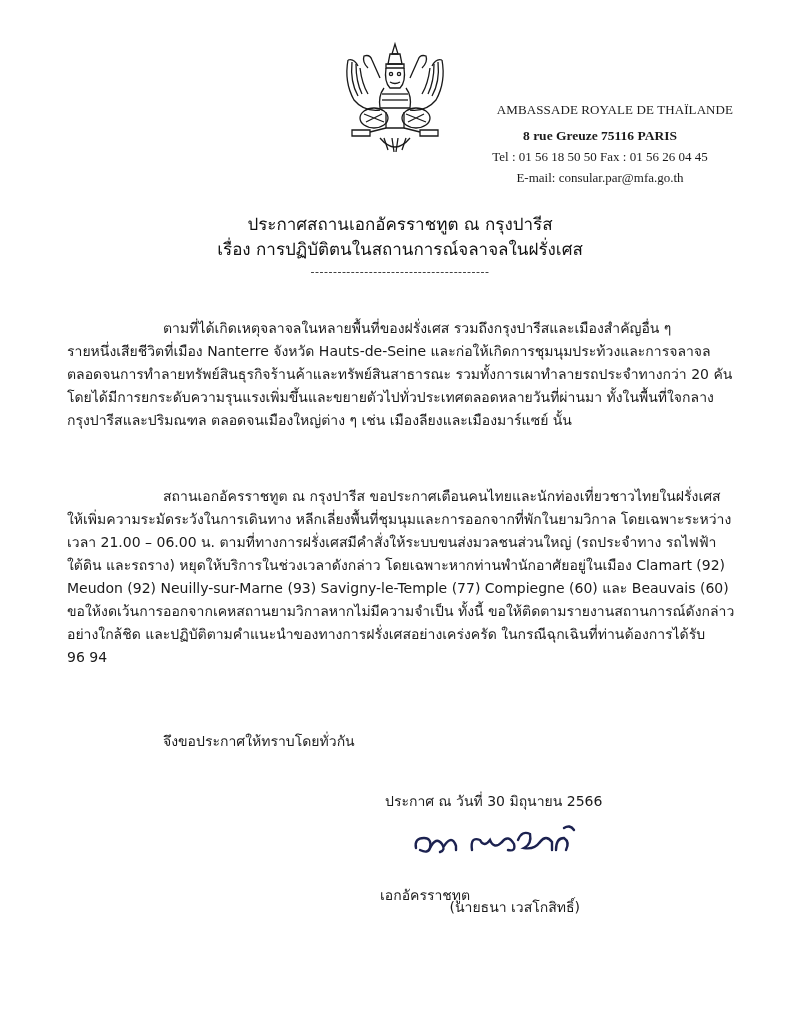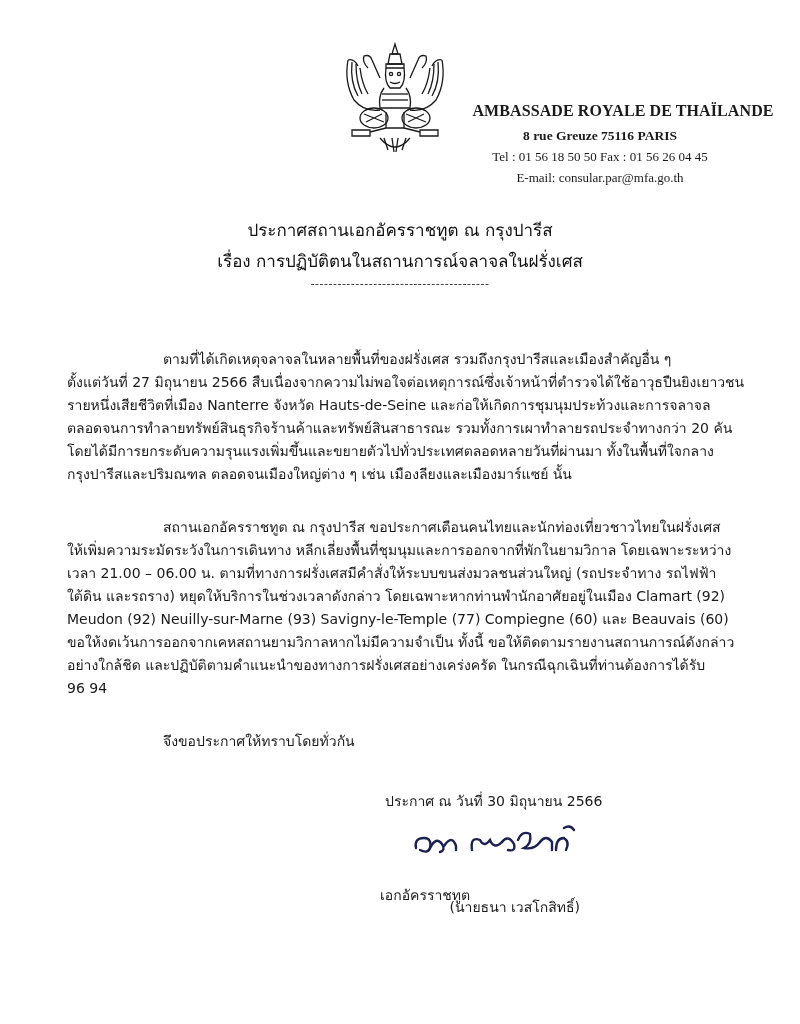--- a/index.html
+++ b/index.html
@@ -6,32 +6,32 @@
   body {
     width: 800px; height: 1024px; background: #ffffff; position: relative; overflow: hidden;
     color: #1a1a1a;
     font-family: "DejaVu Sans", "Liberation Sans", sans-serif;
   }
   .emblem { position: absolute; left: 340px; top: 32px; width: 110px; height: 128px; }
   .letterhead {
     position: absolute; left: 455px; top: 100px; width: 320px; text-align: center;
     font-family: "Liberation Serif", "DejaVu Serif", serif;
   }
-  .lh-name { position: absolute; left: 8px; top: 2px; width: 320px; font-weight: bold; font-size: 16px; letter-spacing: 0.1px; white-space: nowrap; }
+  .lh-name { position: absolute; left: 0; top: 2px; width: 320px; font-weight: normal; font-size: 13px; letter-spacing: 0.1px; white-space: nowrap; }
   .lh-address { position: absolute; left: 0; top: 28px; width: 290px; font-weight: bold; font-size: 13.5px; white-space: nowrap; }
   .lh-tel { position: absolute; left: 0; top: 49px; width: 290px; font-size: 13px; white-space: nowrap; }
   .lh-email { position: absolute; left: 0; top: 70px; width: 290px; font-size: 13px; white-space: nowrap; }
 
   .title-block { position: absolute; left: 200px; top: 212px; width: 400px; text-align: center; }
-  .title-line { font-size: 17px; line-height: 25px; white-space: nowrap; color: #111; margin-top: 6px; }
+  .title-line { font-size: 17px; line-height: 25px; white-space: nowrap; color: #111; }
   .title-rule { font-size: 11px; letter-spacing: 0.5px; line-height: 16px; margin-top: 2px; color: #222; }
 
   .para { position: absolute; left: 67px; width: 660px; font-size: 14px; color: #1a1a1a; }
   .para .line { height: 23px; line-height: 23px; white-space: nowrap; overflow: visible; }
-  .para .line.indent { padding-left: 96px; margin-top: 31px; }
+  .para .line.indent { padding-left: 96px; }
   .p1 { top: 317px; }
   .p2 { top: 485px; }
   .closing { position: absolute; left: 163px; top: 730px; font-size: 14px; line-height: 23px; white-space: nowrap; }
   .dateline { position: absolute; left: 385px; top: 790px; font-size: 14px; line-height: 23px; white-space: nowrap; }
   .signature { position: absolute; left: 410px; top: 820px; width: 180px; height: 40px; }
   .sig-name { position: absolute; left: 380px; top: 860px; width: 200px; text-align: right; font-size: 14px; line-height: 23px; white-space: nowrap; margin-top: 36px; }
   .sig-title { position: absolute; left: 380px; top: 884px; width: 200px; font-size: 14px; line-height: 23px; white-space: nowrap; }
 </style>
 </head>
 <body>
@@ -90,21 +90,20 @@
 </div>
 
 <div class="title-block">
   <div class="title-line">ประกาศสถานเอกอัครราชทูต ณ กรุงปารีส</div>
   <div class="title-line">เรื่อง การปฏิบัติตนในสถานการณ์จลาจลในฝรั่งเศส</div>
   <div class="title-rule">----------------------------------------</div>
 </div>
 
 <div class="para p1">
   <div class="line indent">ตามที่ได้เกิดเหตุจลาจลในหลายพื้นที่ของฝรั่งเศส รวมถึงกรุงปารีสและเมืองสำคัญอื่น ๆ</div>
-  <div class="line">ตั้งแต่วันที่ 27 มิถุนายน 2566 สืบเนื่องจากความไม่พอใจต่อเหตุการณ์ซึ่งเจ้าหน้าที่ตำรวจได้ใช้อาวุธปืนยิงเยาวชน</div>
   <div class="line">รายหนึ่งเสียชีวิตที่เมือง Nanterre จังหวัด Hauts-de-Seine และก่อให้เกิดการชุมนุมประท้วงและการจลาจล</div>
   <div class="line">ตลอดจนการทำลายทรัพย์สินธุรกิจร้านค้าและทรัพย์สินสาธารณะ รวมทั้งการเผาทำลายรถประจำทางกว่า 20 คัน</div>
   <div class="line">โดยได้มีการยกระดับความรุนแรงเพิ่มขึ้นและขยายตัวไปทั่วประเทศตลอดหลายวันที่ผ่านมา ทั้งในพื้นที่ใจกลาง</div>
   <div class="line">กรุงปารีสและปริมณฑล ตลอดจนเมืองใหญ่ต่าง ๆ เช่น เมืองลียงและเมืองมาร์แซย์ นั้น</div>
 </div>
 
 <div class="para p2">
   <div class="line indent">สถานเอกอัครราชทูต ณ กรุงปารีส ขอประกาศเตือนคนไทยและนักท่องเที่ยวชาวไทยในฝรั่งเศส</div>
   <div class="line">ให้เพิ่มความระมัดระวังในการเดินทาง หลีกเลี่ยงพื้นที่ชุมนุมและการออกจากที่พักในยามวิกาล โดยเฉพาะระหว่าง</div>
   <div class="line">เวลา 21.00 – 06.00 น. ตามที่ทางการฝรั่งเศสมีคำสั่งให้ระบบขนส่งมวลชนส่วนใหญ่ (รถประจำทาง รถไฟฟ้า</div>

